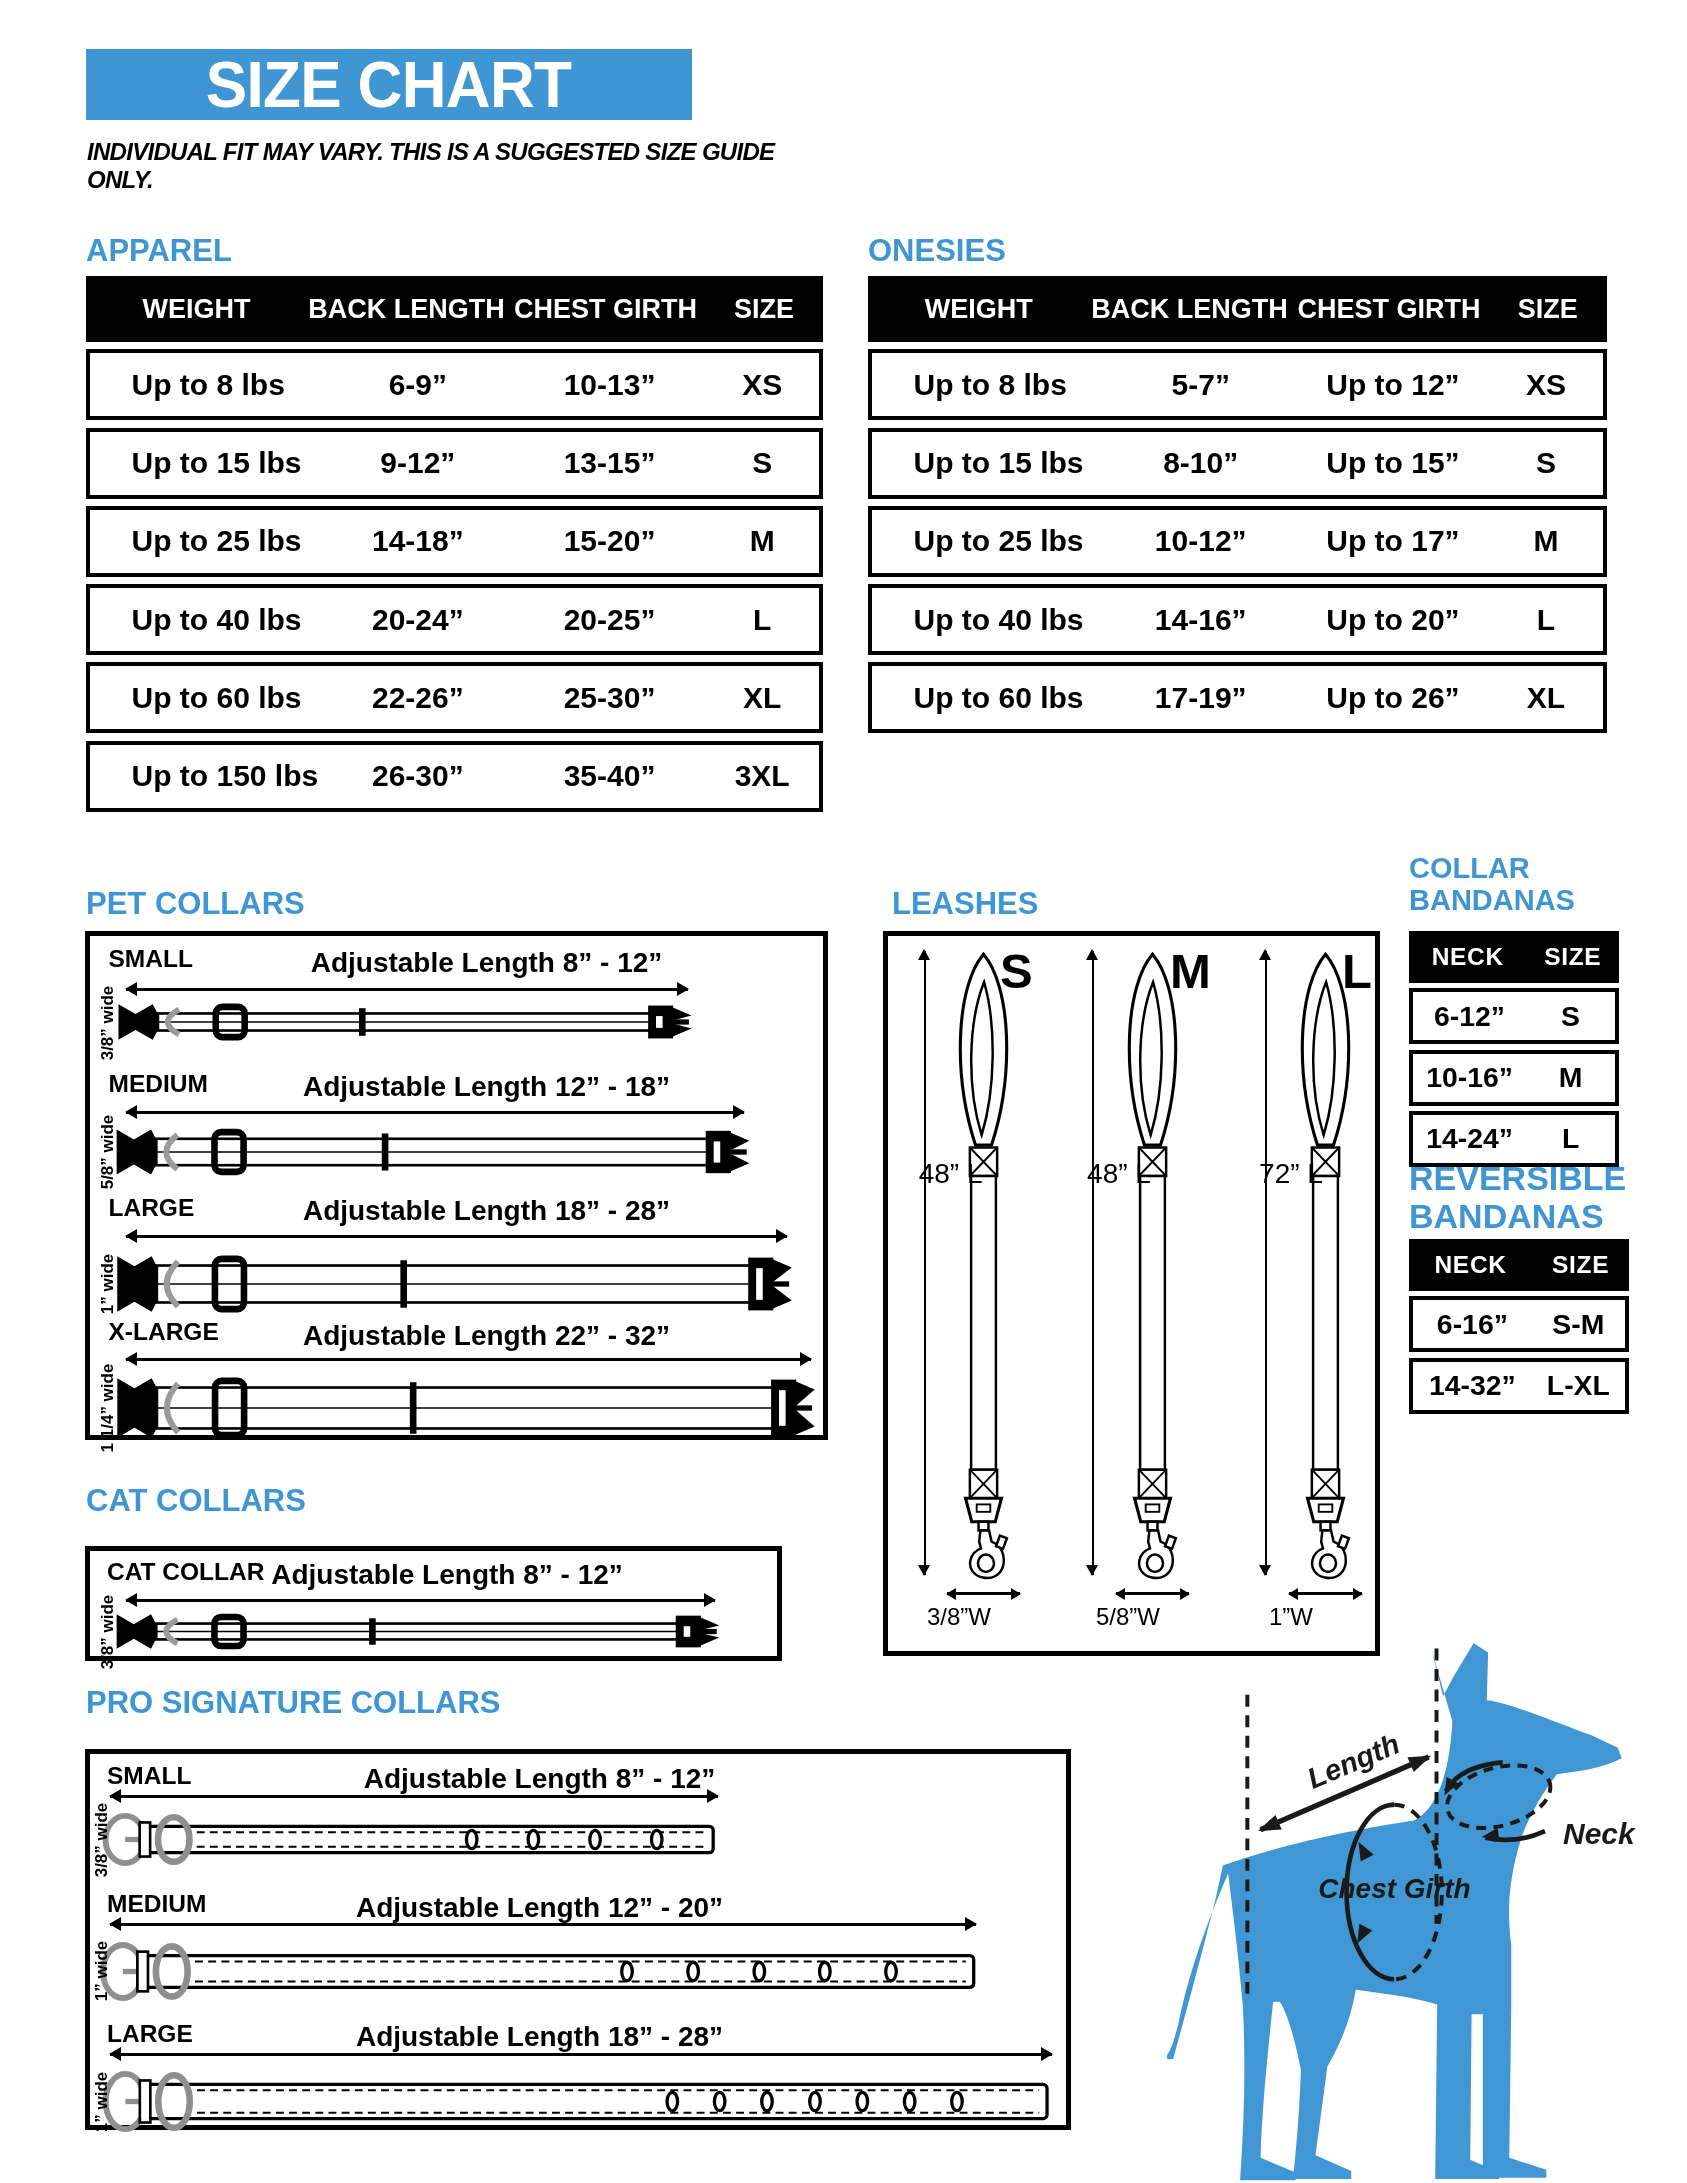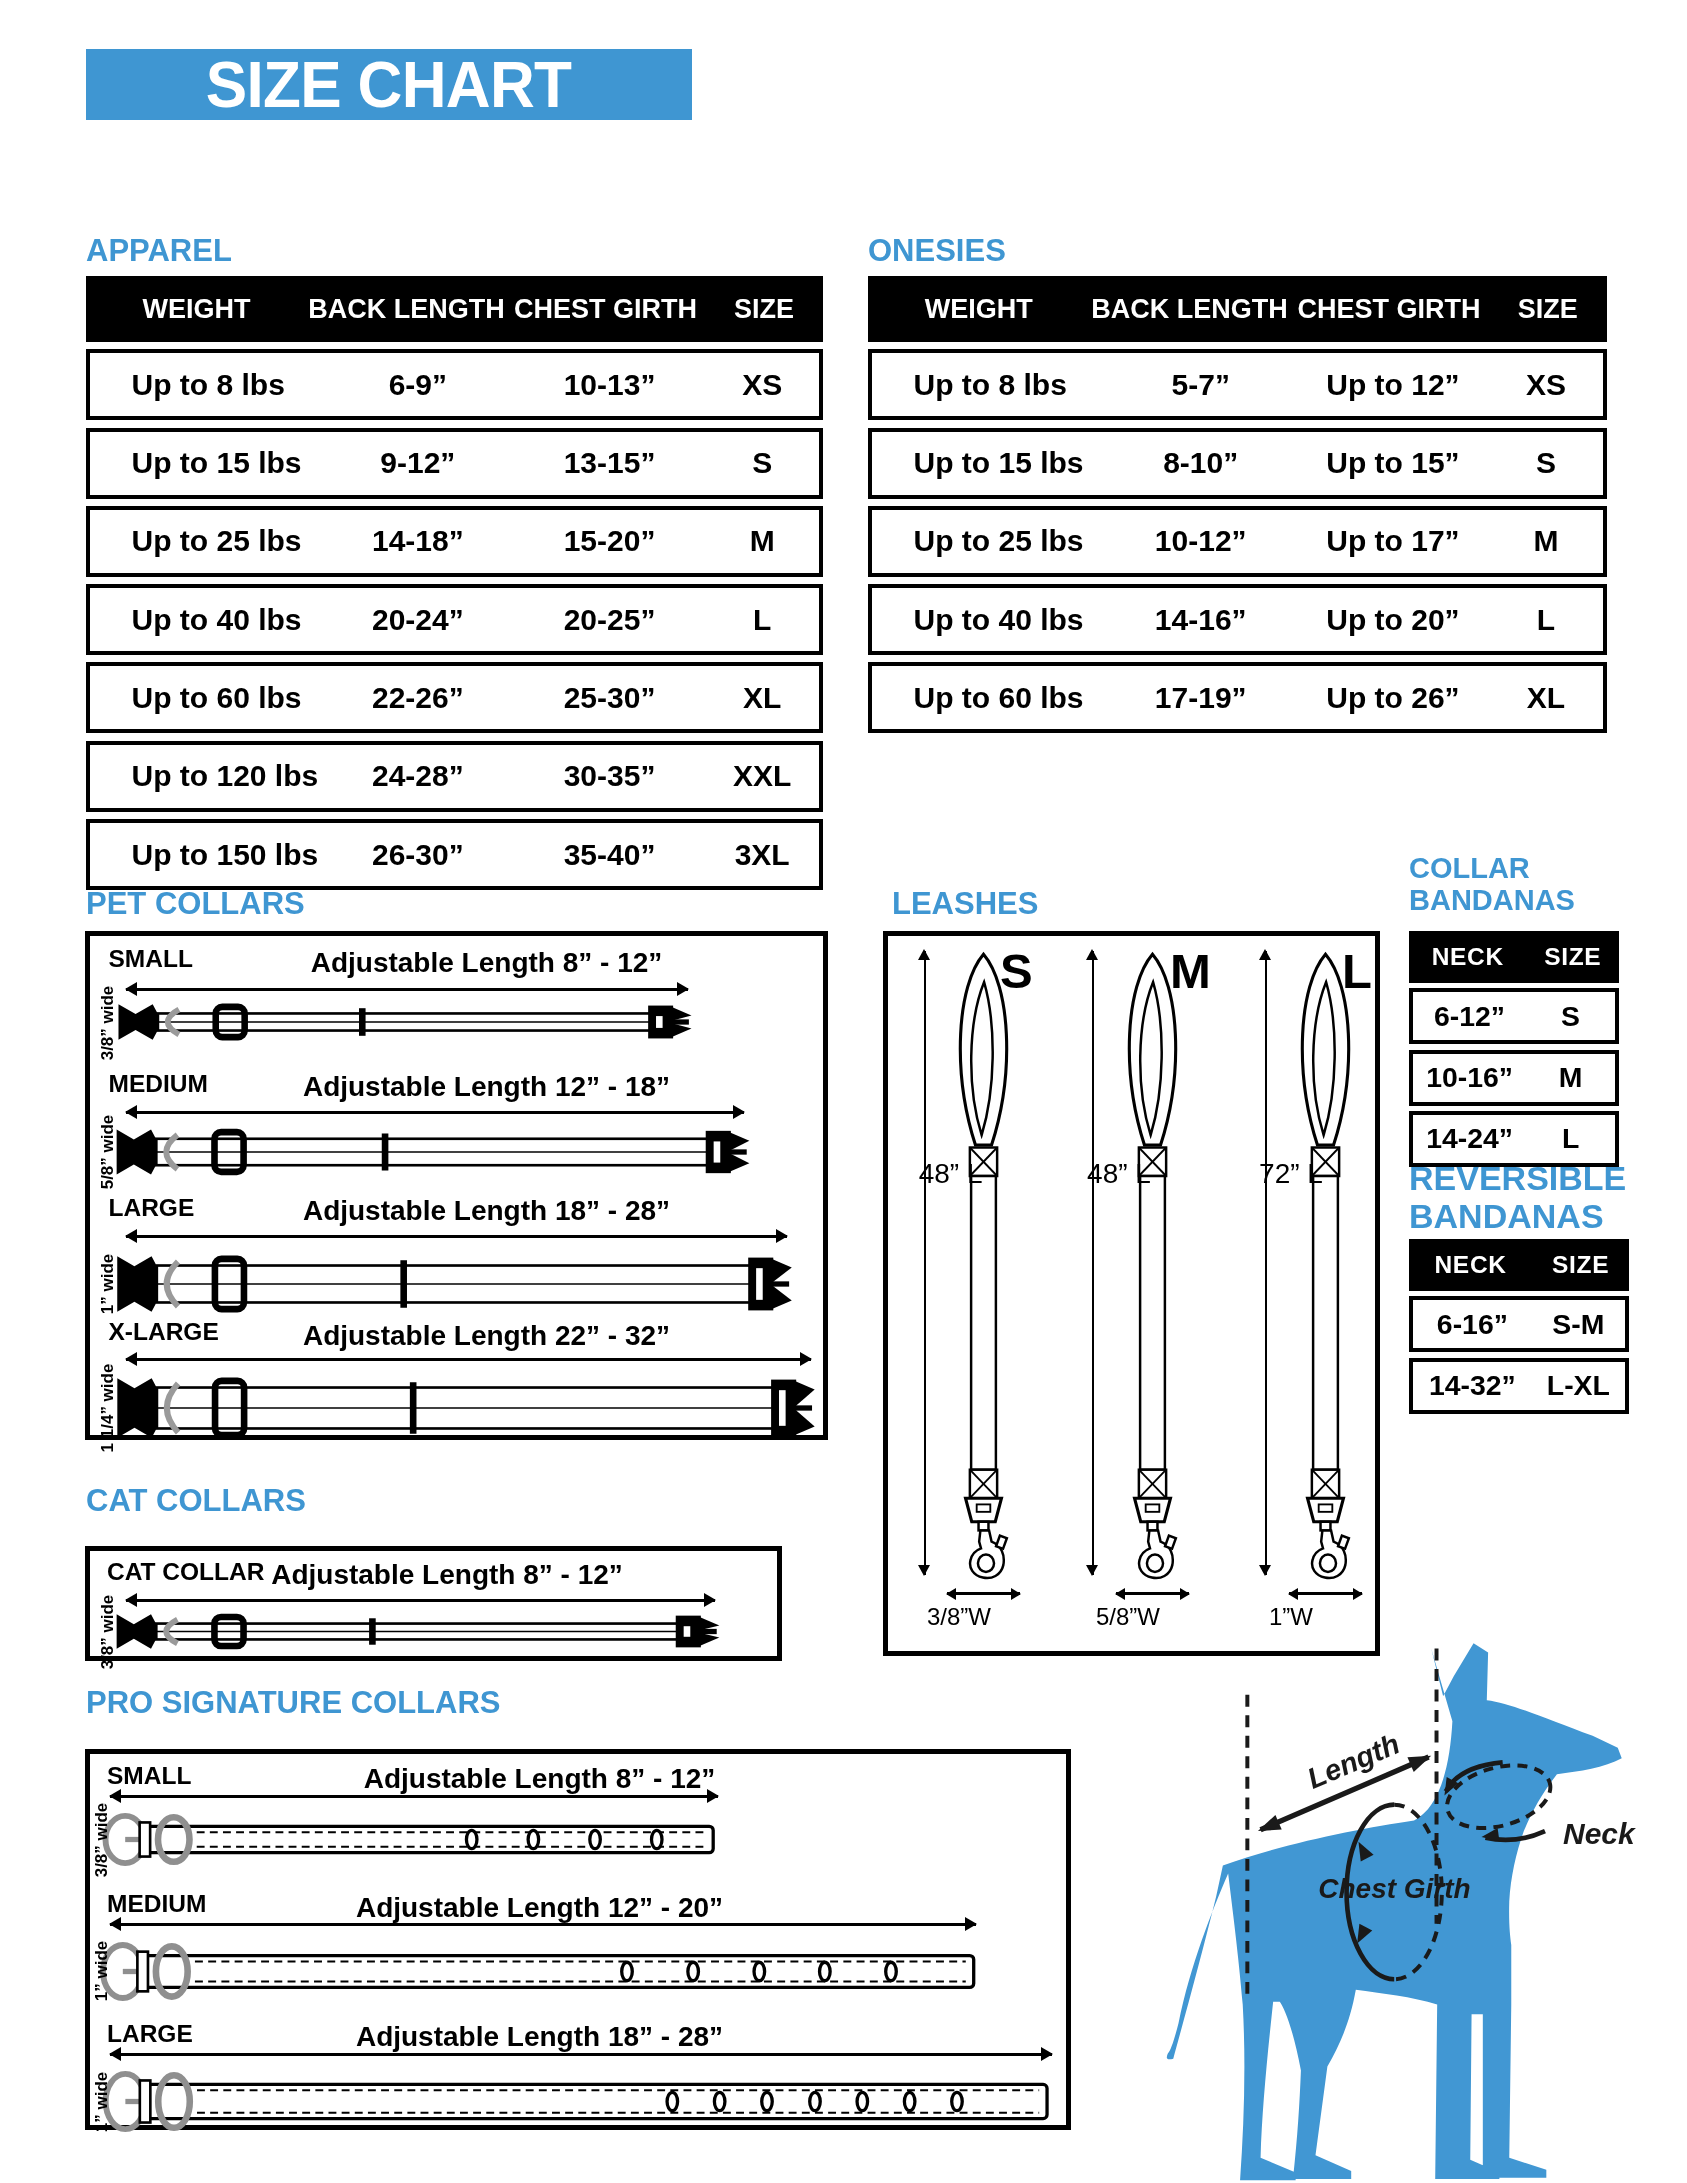--- a/index.html
+++ b/index.html
@@ -69,20 +69,21 @@
   .dog-label{position:absolute;font-weight:bold;font-style:italic;color:#1a1a1a;}
 </style>
 </head>
 <body>
 
 <div class="page">
 
   <div class="banner">
     <span>SIZE CHART</span>
   </div>
+  <div class="disclaimer">INDIVIDUAL FIT MAY VARY.  THIS IS A SUGGESTED SIZE GUIDE ONLY.</div>
 
   <div class="sec-head" style="left:86px;top:233px;">APPAREL</div>
   <div class="size-table" style="left:86px;top:276px;width:737px;">
     <div class="st-head">
       <div>WEIGHT</div>
       <div>BACK LENGTH</div>
       <div>CHEST GIRTH</div>
       <div>SIZE</div>
     </div>
     <div class="st-row">
@@ -107,26 +108,20 @@
         <div>Up to 40 lbs</div>
         <div>20-24”</div>
         <div>20-25”</div>
         <div>L</div>
       </div>
     <div class="st-row">
         <div>Up to 60 lbs</div>
         <div>22-26”</div>
         <div>25-30”</div>
         <div>XL</div>
-      </div>
-    <div class="st-row">
-        <div>Up to 120 lbs</div>
-        <div>24-28”</div>
-        <div>30-35”</div>
-        <div>XXL</div>
       </div>
     <div class="st-row">
         <div>Up to 150 lbs</div>
         <div>26-30”</div>
         <div>35-40”</div>
         <div>3XL</div>
       </div>
   </div>
 
   <div class="sec-head" style="left:868px;top:233px;">ONESIES</div>

